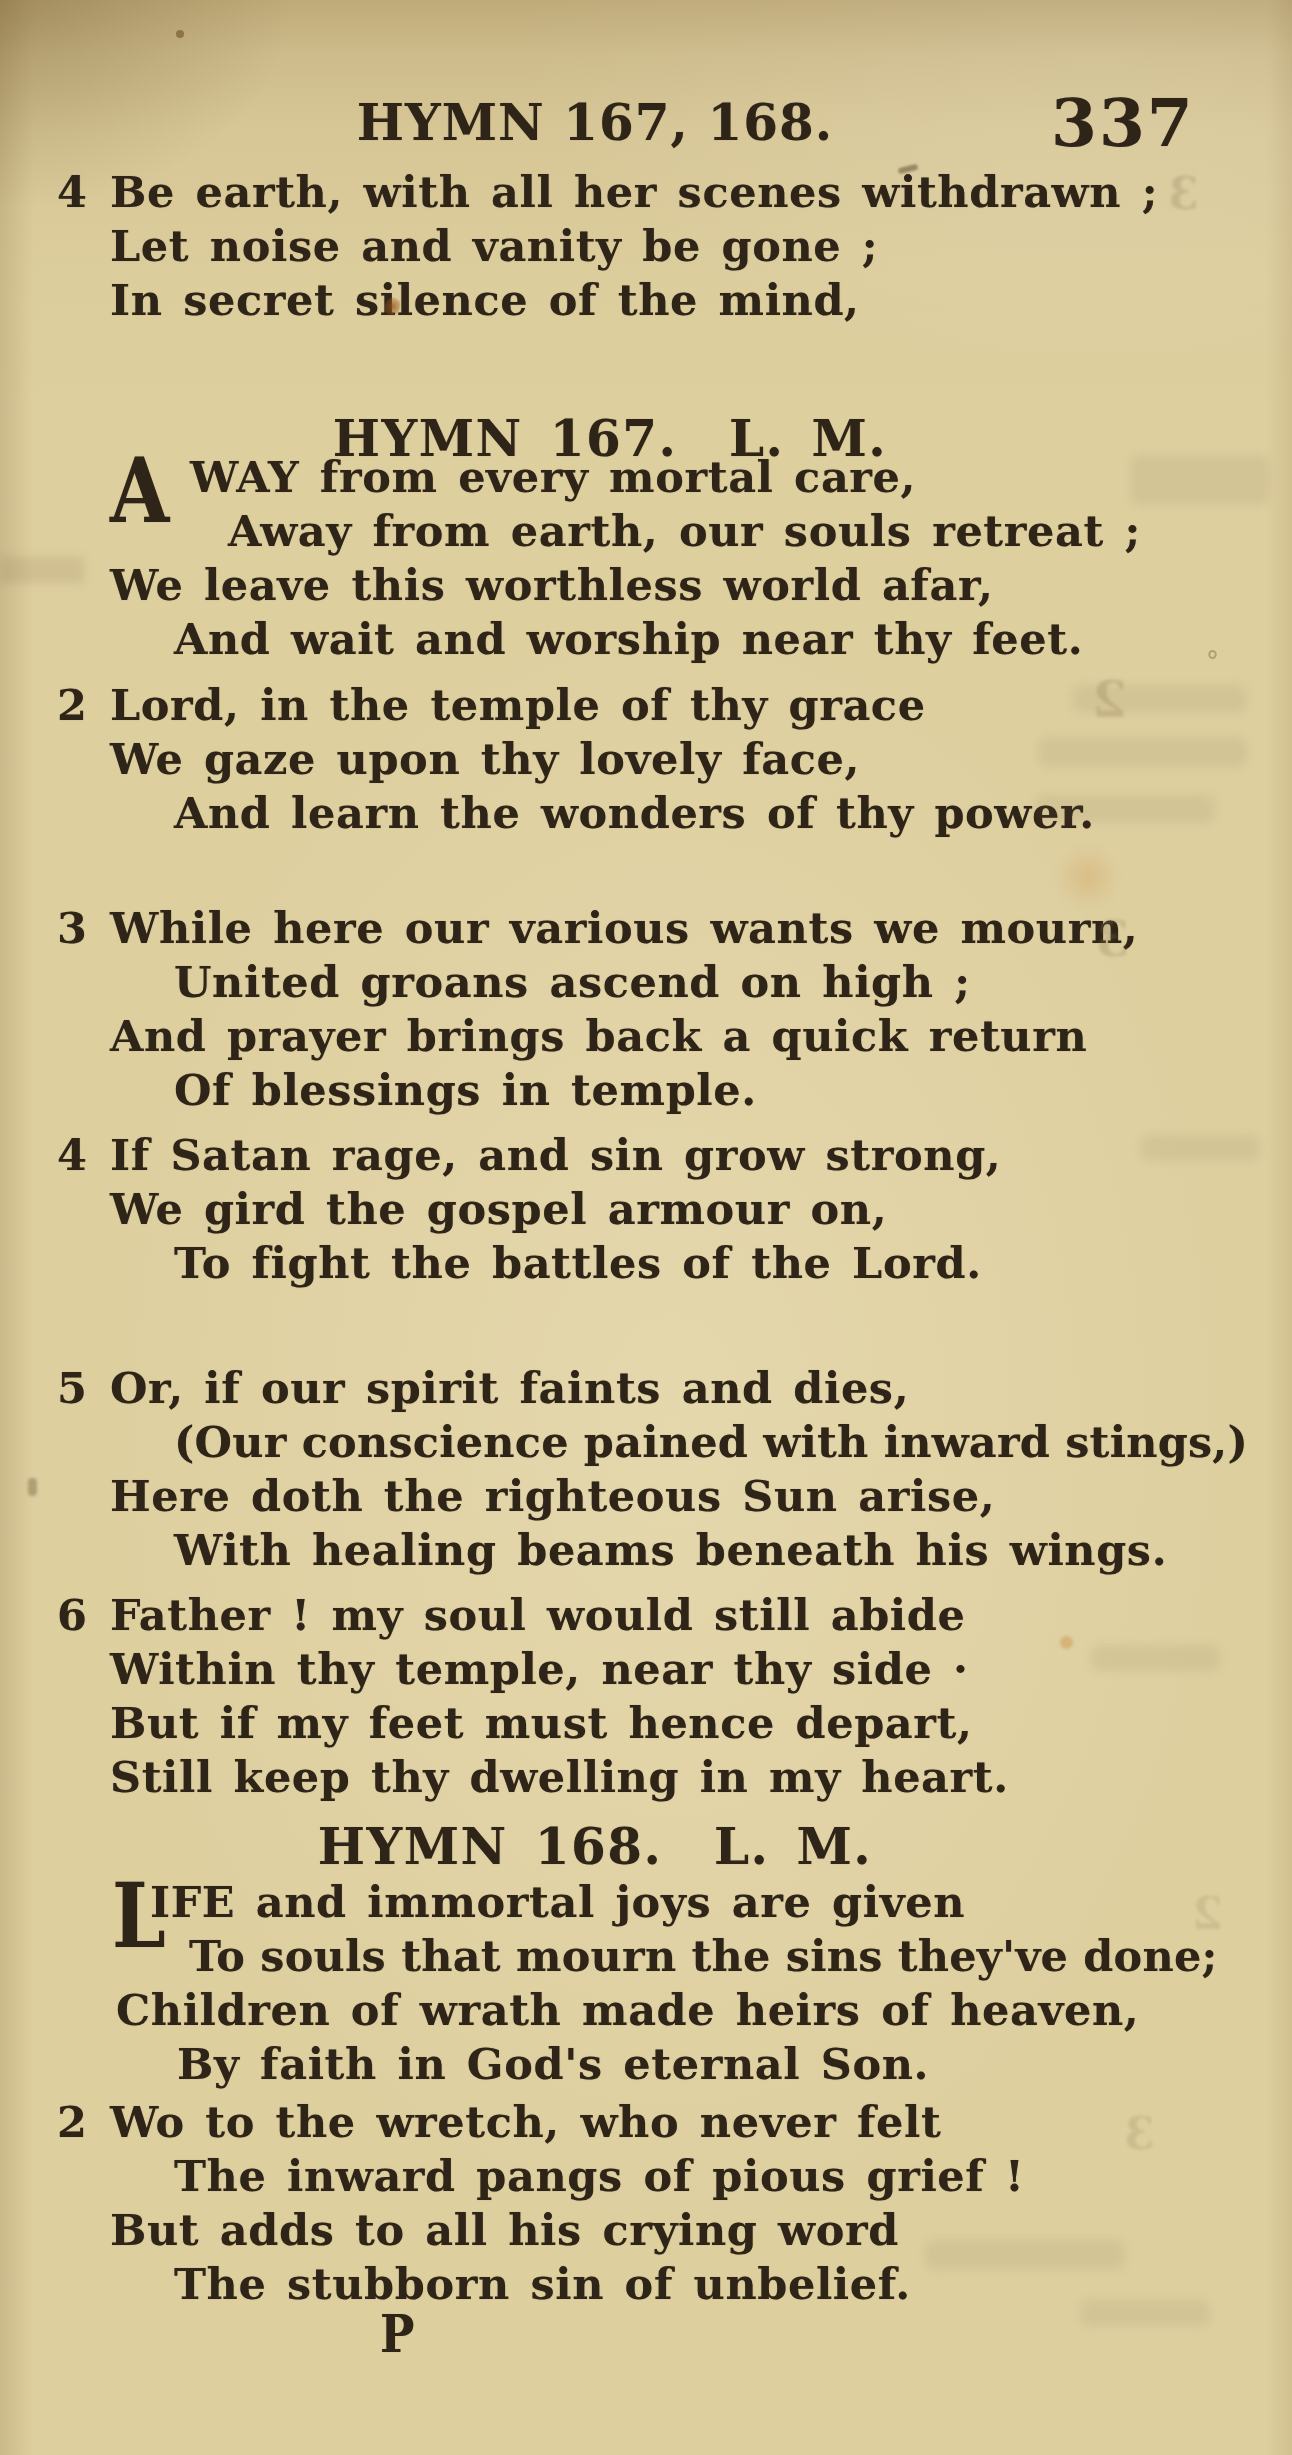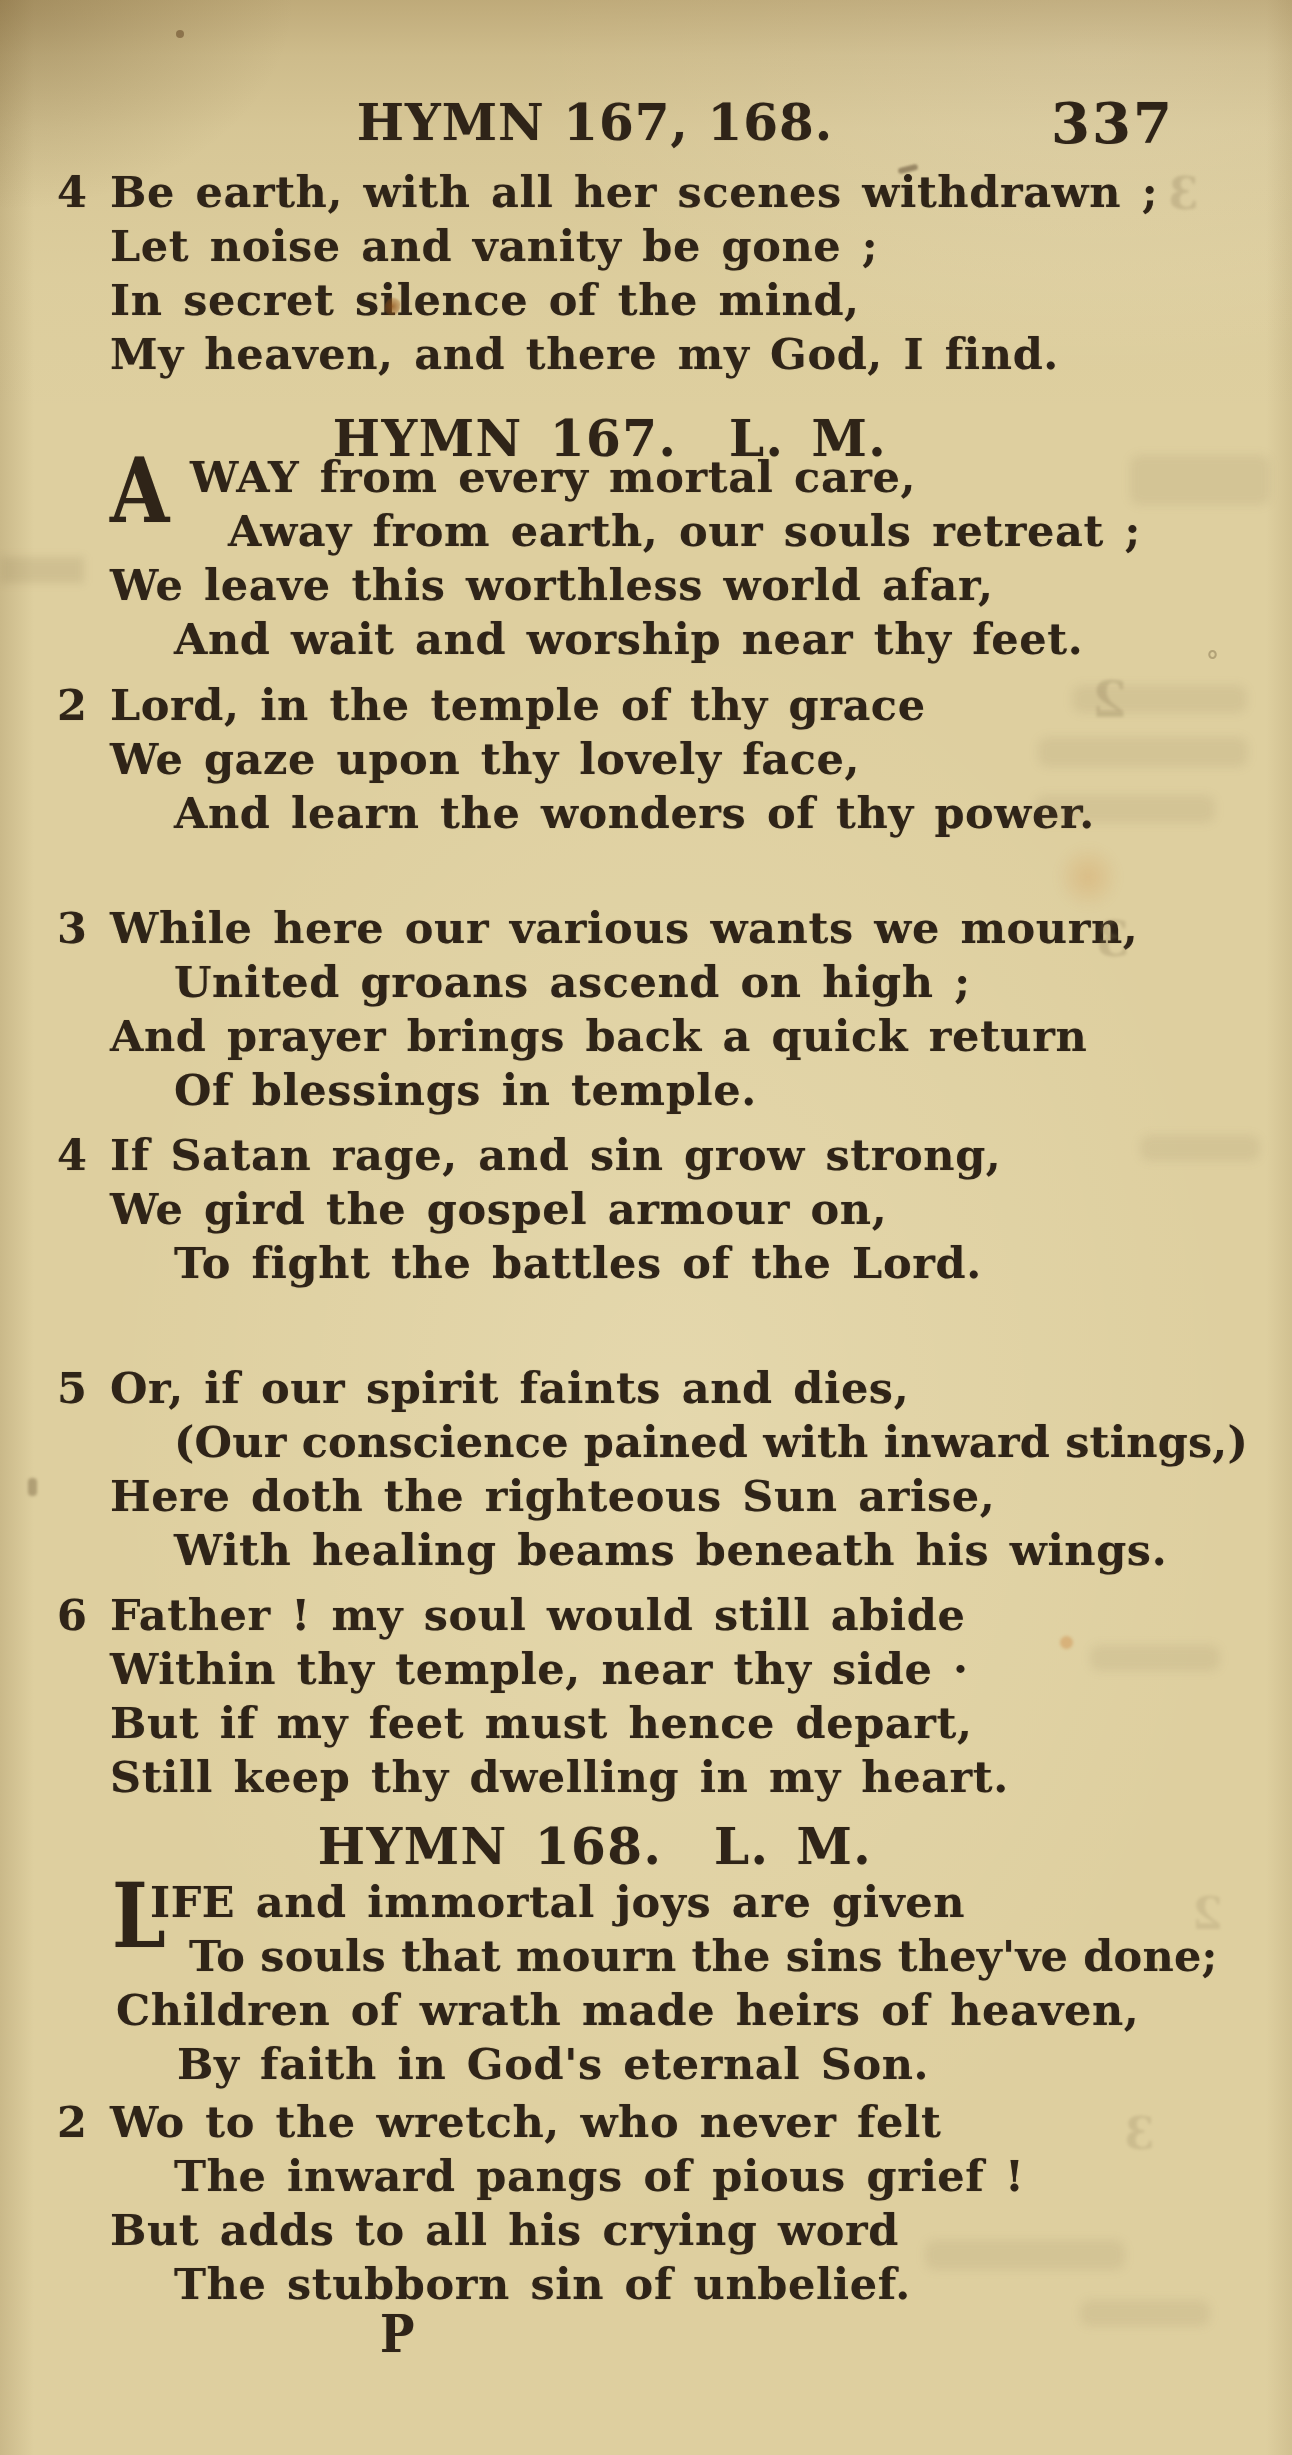--- a/index.html
+++ b/index.html
@@ -16,21 +16,21 @@
       linear-gradient(90deg, rgba(120,95,50,0.20) 0px, rgba(120,95,50,0) 34px),
       linear-gradient(270deg, rgba(120,95,50,0.13) 0px, rgba(120,95,50,0) 26px),
       radial-gradient(ellipse 760px 1100px at 52% 58%, rgba(255,250,228,0.20), transparent 75%),
       radial-gradient(ellipse 900px 500px at 85% 2%, rgba(255,252,238,0.18), transparent 65%),
       #decf9f;
   }
   .ink{color:#2f2418;text-shadow:0 0 1px rgba(47,36,24,0.35);}
   
   .rh-title{position:absolute;top:96px;left:595px;transform:translateX(-50%);
     font-size:50px;line-height:54px;font-weight:700;letter-spacing:1px;white-space:nowrap;}
-  .rh-num{position:absolute;top:96px;left:1051px;font-size:56px;line-height:54px;font-weight:700;letter-spacing:2px;}
+  .rh-num{position:absolute;top:96px;left:1051px;font-size:66px;line-height:54px;font-weight:700;letter-spacing:2px;}
   .rh-smudge{position:absolute;top:166px;left:898px;width:20px;height:6px;border-radius:4px;
     background:rgba(70,52,28,0.45);filter:blur(1px);transform:rotate(-14deg);}
   
   .hymn-heading{position:absolute;left:595px;transform:translateX(-50%);
     font-size:50px;line-height:54px;font-weight:700;letter-spacing:1.5px;word-spacing:8px;white-space:nowrap;}
   
   .verse{position:absolute;left:110px;}
   .line{font-size:43px;line-height:54px;font-weight:700;letter-spacing:0.6px;word-spacing:5px;white-space:nowrap;}
   .ind{margin-left:64px;}
   .tight{word-spacing:0px;letter-spacing:0.2px;}
@@ -66,21 +66,20 @@
 
   <span class="rh-title ink">HYMN 167, 168.</span>
   <span class="rh-num ink">337</span>
   <span class="rh-smudge"></span>
 
   <section class="verse" style="top:165px">
     <span class="vnum ink">4</span>
     <div class="line ink">Be earth, with all her scenes withdrawn ;</div>
     <div class="line ink">Let noise and vanity be gone ;</div>
     <div class="line ink">In secret silence of the mind,</div>
-    <div class="line ink">My heaven, and there my God, I find.</div>
   </section>
 
   <h2 class="hymn-heading ink" style="top:397px;margin:15px">HYMN 167. L. M.</h2>
 
   <section class="verse" style="top:450px">
     <span class="dropcap ink">A</span>
     <div class="line dc1 ink">WAY from every mortal care,</div>
     <div class="line dc2 ink">Away from earth, our souls retreat ;</div>
     <div class="line ink">We leave this worthless world afar,</div>
     <div class="line ind ink">And wait and worship near thy feet.</div>

